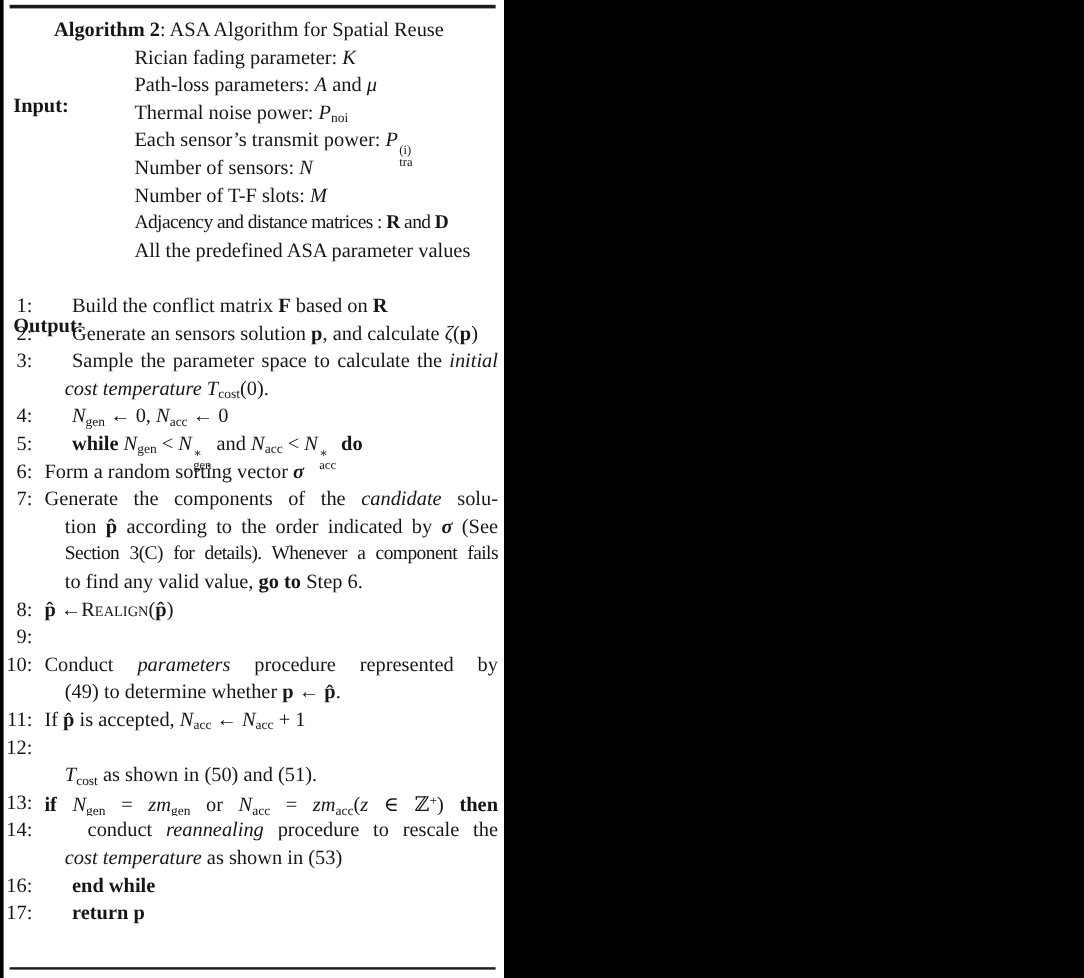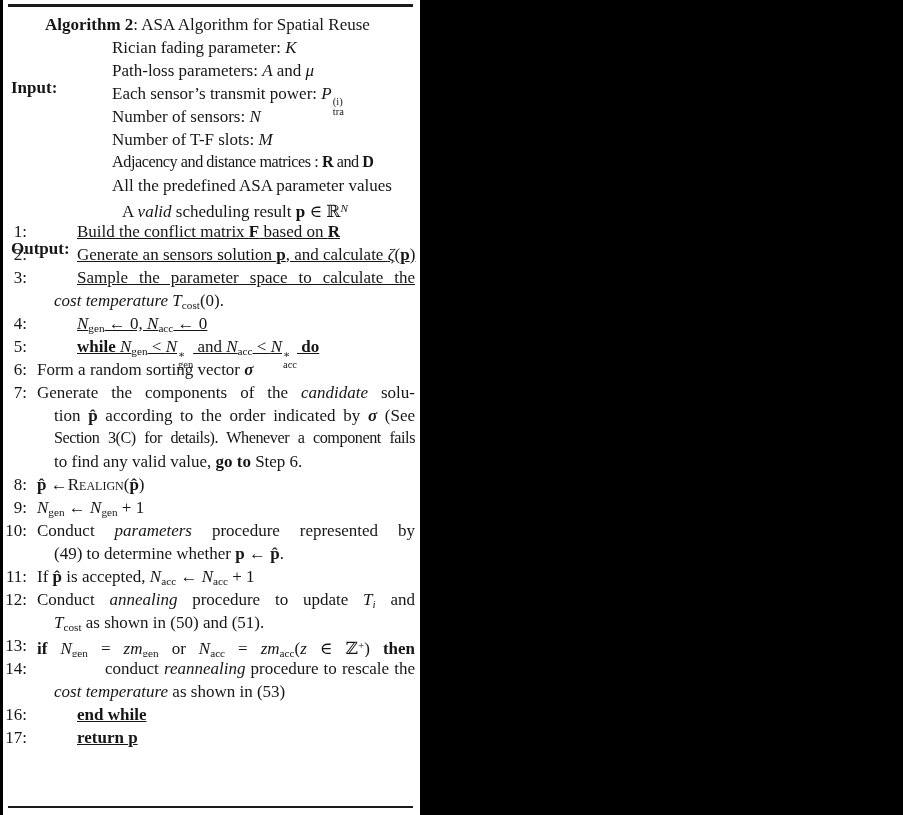--- a/index.html
+++ b/index.html
@@ -21,23 +21,23 @@
   }
   .num{
     position:absolute;left:0;width:24px;text-align:right;
   }
   .lbl{position:absolute;left:8px;font-weight:bold;margin-top:40px;}
   .ct{display:block;margin-right:5px;white-space:nowrap;overflow:visible;height:23px;}
   .ct.just{white-space:normal;text-align:justify;text-align-last:justify;overflow:hidden;}
   .ind-t{margin-left:8px;}
   .ind-lbl{margin-left:75px;}
   .ind-lblo{margin-left:85px;}
-  .ind-l1{margin-left:40px;text-decoration:underline;}
+  .ind-l1{margin-left:23px;}
   .ind-l2{}
-  .ind-l3{margin-left:68px;}
+  .ind-l3{margin-left:36px;}
   .ind-c{margin-left:17px;}
   .cond{letter-spacing:-0.45px;font-size:16.2px;}
   .sg-b{font-weight:bold;}
   .sg-i{font-style:italic;}
   .sg-bi{font-weight:bold;font-style:italic;}
   .sg-sc{font-variant:small-caps;text-align:center;}
   .sg-sub{font-size:0.66em;vertical-align:-0.25em;}
   .sg-isub{font-size:0.66em;vertical-align:-0.25em;font-style:italic;}
   .sg-sup{font-size:0.66em;vertical-align:0.45em;}
   .sg-isup{font-size:0.66em;vertical-align:0.45em;font-style:italic;}
@@ -59,40 +59,42 @@
         <div class="ct ind-t"><span class="sg-b">Algorithm 2</span><span>: ASA Algorithm for Spatial Reuse</span></div>
       </div>
       <div class="line">
         <span class="lbl">Input:</span>
         <div class="ct ind-lbl"><span>Rician fading parameter: </span><span class="sg-i">K</span></div>
       </div>
       <div class="line">
         <div class="ct ind-lbl"><span>Path-loss parameters: </span><span class="sg-i">A</span><span> and </span><span class="sg-i">μ</span></div>
       </div>
       <div class="line">
+        <div class="ct ind-lbl"><span>Thermal noise power: </span><span class="sg-i">P</span><span class="sg-sub">noi</span></div>
+      </div>
+      <div class="line">
         <div class="ct ind-lbl"><span>Each sensor’s transmit power: </span><span class="sg-i">P</span><span class="ss">
             <span class="sp">(i)</span>
             <span class="sb">tra</span>
           </span></div>
       </div>
       <div class="line">
         <div class="ct ind-lbl"><span>Number of sensors: </span><span class="sg-i">N</span></div>
       </div>
       <div class="line">
         <div class="ct ind-lbl"><span>Number of T-F slots: </span><span class="sg-i">M</span></div>
       </div>
       <div class="line">
         <div class="ct ind-lbl cond"><span>Adjacency and distance matrices : </span><span class="sg-b">R</span><span> and </span><span class="sg-b">D</span></div>
       </div>
       <div class="line">
         <div class="ct ind-lbl"><span>All the predefined ASA parameter values</span></div>
       </div>
       <div class="line">
         <span class="lbl">Output:</span>
-        <div class="ct ind-lblo"><span>A </span><span class="sg-i">valid</span><span> scheduling result </span><span class="sg-b">p</span><span> ∈ </span><span>ℝ</span><span class="sg-isup">N</span></div>
       </div>
       <div class="line">
         <span class="num">1:</span>
         <div class="ct ind-l1"><span>Build the conflict matrix </span><span class="sg-b">F</span><span> based on </span><span class="sg-b">R</span></div>
       </div>
       <div class="line">
         <span class="num">2:</span>
         <div class="ct ind-l1"><span>Generate an sensors solution </span><span class="sg-b">p</span><span>, and calculate </span><span class="sg-i">ζ</span><span>(</span><span class="sg-b">p</span><span>)</span></div>
       </div>
       <div class="line">
@@ -132,36 +134,34 @@
       </div>
       <div class="line">
         <div class="ct ind-c"><span>to find any valid value, </span><span class="sg-b">go to</span><span> Step 6.</span></div>
       </div>
       <div class="line">
         <span class="num">8:</span>
         <div class="ct ind-l2"><span class="sg-b">p̂</span><span> ←</span><span class="sg-sc">Realign</span><span>(</span><span class="sg-b">p̂</span><span>)</span></div>
       </div>
       <div class="line">
         <span class="num">9:</span>
-        <div class="ct ind-l2"><span class="sg-i">N</span><span class="sg-sub">gen</span><span> ← </span><span class="sg-i">N</span><span class="sg-sub">gen</span><span> + 1</span></div>
       </div>
       <div class="line">
         <span class="num">10:</span>
         <div class="ct ind-l2 just"><span>Conduct </span><span class="sg-i">parameters</span><span> procedure represented by</span></div>
       </div>
       <div class="line">
         <div class="ct ind-c"><span>(49) to determine whether </span><span class="sg-b">p</span><span> ← </span><span class="sg-b">p̂</span><span>.</span></div>
       </div>
       <div class="line">
         <span class="num">11:</span>
         <div class="ct ind-l2"><span>If </span><span class="sg-b">p̂</span><span> is accepted, </span><span class="sg-i">N</span><span class="sg-sub">acc</span><span> ← </span><span class="sg-i">N</span><span class="sg-sub">acc</span><span> + 1</span></div>
       </div>
       <div class="line">
         <span class="num">12:</span>
-        <div class="ct ind-l2 just"><span>Conduct </span><span class="sg-i">annealing</span><span> procedure to update </span><span class="sg-i">T</span><span class="sg-isub">i</span><span> and</span></div>
       </div>
       <div class="line">
         <div class="ct ind-c"><span class="sg-i">T</span><span class="sg-sub">cost</span><span> as shown in (50) and (51).</span></div>
       </div>
       <div class="line">
         <span class="num">13:</span>
         <div class="ct ind-l2 just"><span class="sg-b">if </span><span class="sg-i">N</span><span class="sg-sub">gen</span><span> = </span><span class="sg-i">zm</span><span class="sg-sub">gen</span><span> or </span><span class="sg-i">N</span><span class="sg-sub">acc</span><span> = </span><span class="sg-i">zm</span><span class="sg-sub">acc</span><span>(</span><span class="sg-i">z</span><span> ∈ </span><span>ℤ</span><span class="sg-sup">+</span><span>) </span><span class="sg-b">then</span></div>
       </div>
       <div class="line">
         <span class="num">14:</span>

